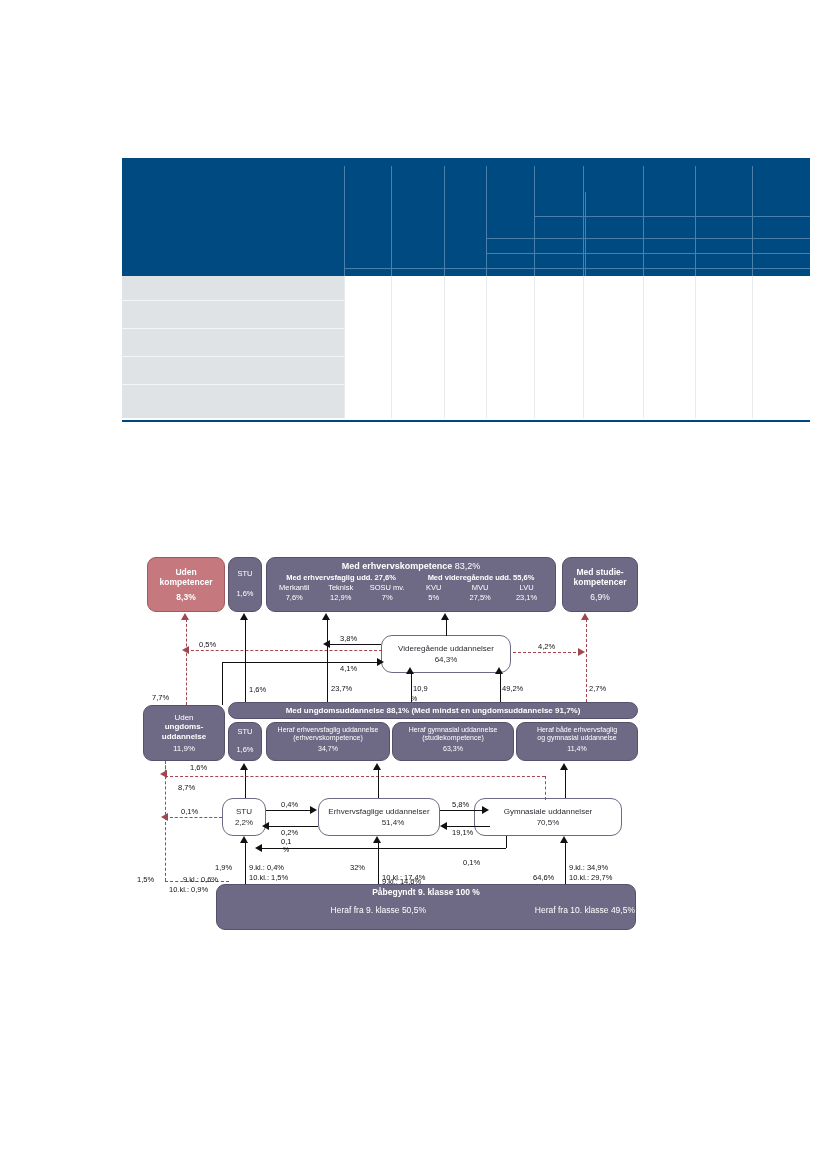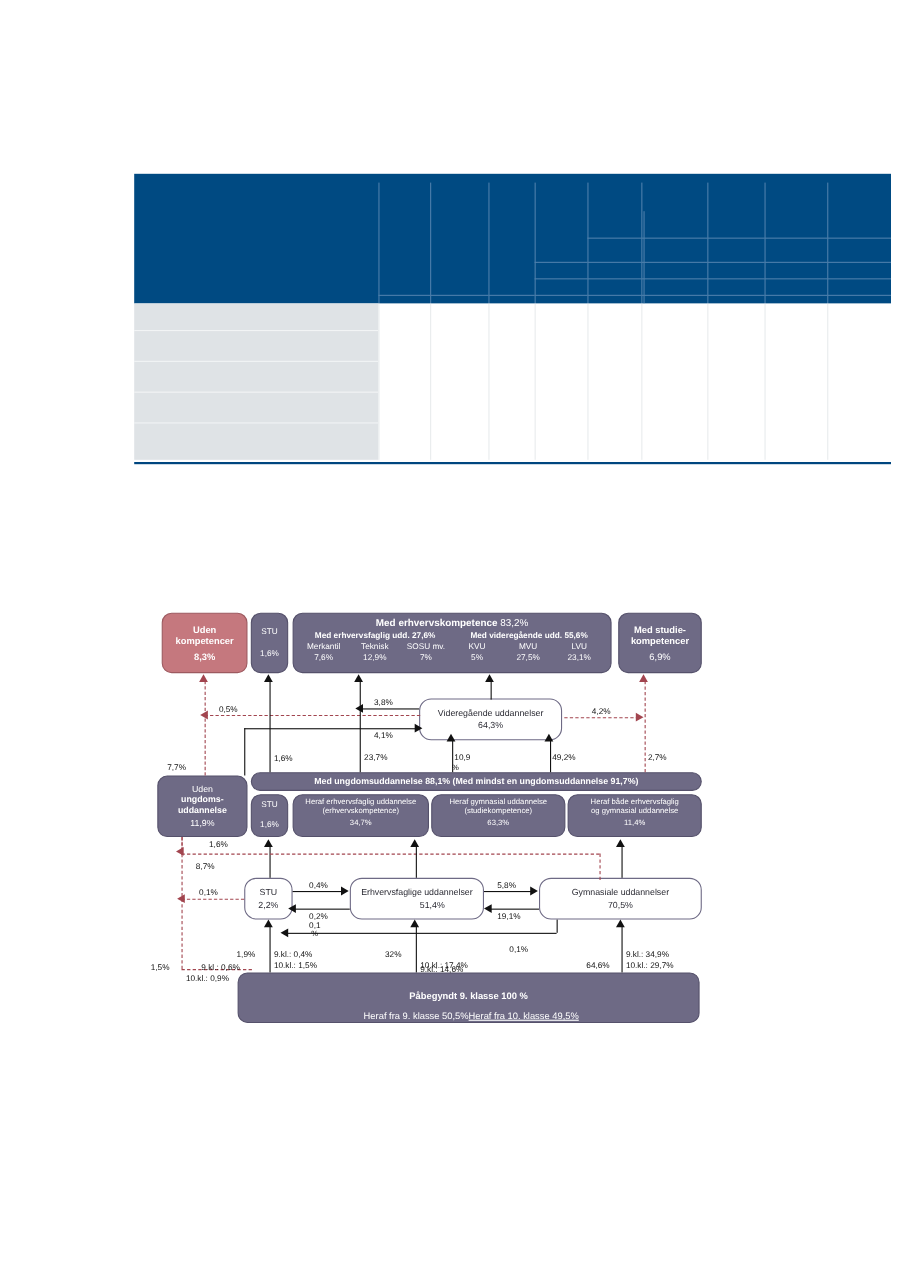--- a/index.html
+++ b/index.html
@@ -217,32 +217,32 @@
     </div>
   </div>
 
   <div class="box white" style="left:318px;top:253px;width:122px;height:38px;font-size:8px;">
     <div class="bx-center">
       <div>Erhvervsfaglige uddannelser</div>
       <div style="margin-top:2px;margin-left:28px;">51,4%</div>
     </div>
   </div>
 
-  <div class="box white" style="left:490px;top:253px;width:148px;height:38px;font-size:8px;">
+  <div class="box white" style="left:474px;top:253px;width:148px;height:38px;font-size:8px;">
     <div class="bx-center">
       <div>Gymnasiale uddannelser</div>
       <div style="margin-top:2px;">70,5%</div>
     </div>
   </div>
 
-  <div class="box purple" style="left:216px;top:339px;width:420px;height:46px;font-size:8.5px;padding-top:15px;">
+  <div class="box purple" style="left:216px;top:339px;width:420px;height:46px;font-size:8.5px;padding-top:2px;">
     <div style="font-weight:bold;">Påbegyndt 9. klasse 100 %</div>
     <div style="display:flex;margin-top:8px;">
       <div style="width:50%;text-align:right;">Heraf fra 9. klasse 50,5%</div>
-      <div style="width:50%;text-align:left;text-decoration:underline;">Heraf fra 10. klasse 49,5%</div>
+      <div style="width:50%;text-align:right;">Heraf fra 10. klasse 49,5%</div>
     </div>
   </div>
 
   <div class="dvl" style="left:186px;top:74px;height:86px;"></div>
   <div class="ar rup" style="left:181px;top:68px;"></div>
   <div class="lbl" style="left:152px;top:148px;">7,7%</div>
 
   <div class="dhl" style="left:186px;top:105px;width:196px;"></div>
   <div class="ar rleft" style="left:182px;top:101px;"></div>
   <div class="lbl" style="left:199px;top:95px;">0,5%</div>

